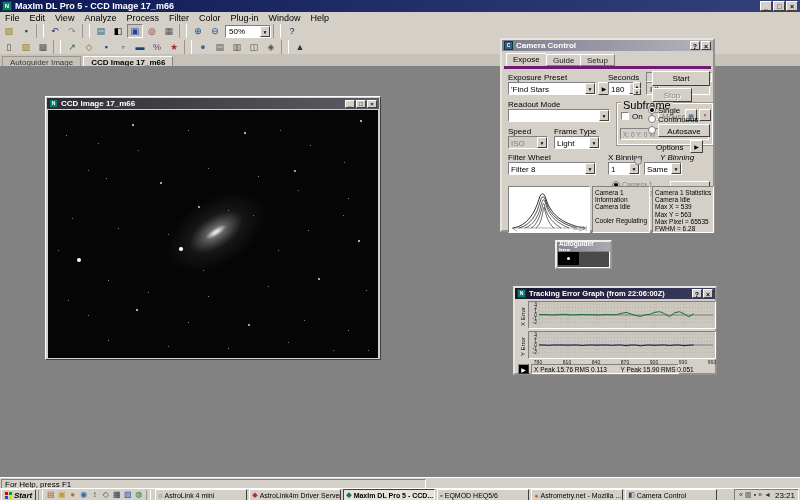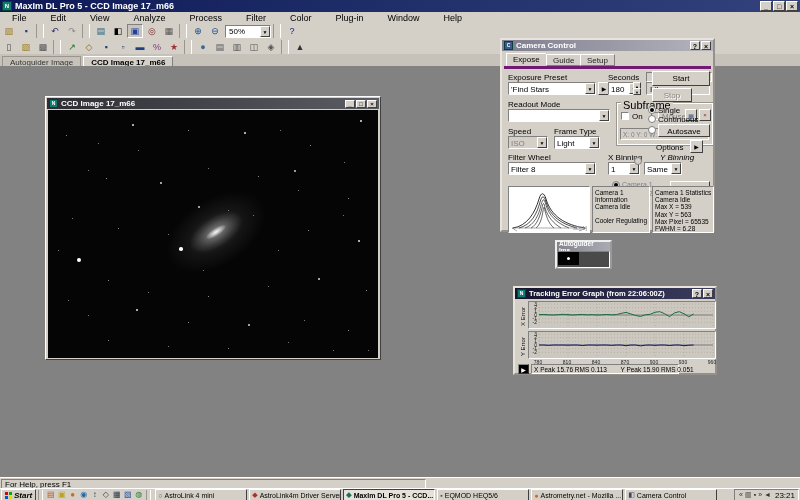--- a/index.html
+++ b/index.html
@@ -26,21 +26,21 @@
   .titlebar{position:absolute;left:0;top:0;width:800px;height:12px;
             background:linear-gradient(90deg,#0d1a57,#33427c);display:flex;align-items:center;}
   .titlebar .t{color:#fff;font-size:9px;font-weight:bold;margin-left:3px;white-space:nowrap;}
   .appicon{width:8px;height:8px;margin-left:2px;background:#0e7d6e;border:1px solid #063f38;
            color:#fff;font-size:6px;line-height:8px;text-align:center;font-weight:bold;}
   .winbtns{position:absolute;right:2px;top:1px;display:flex;}
   .wbtn{width:12px;height:10px;background:#d4d0c8;border:1px solid;border-color:#fff #404040 #404040 #fff;
         font-size:7px;line-height:9px;text-align:center;color:#000;margin-left:1px;box-sizing:border-box;font-weight:bold;}
   .menubar{position:absolute;left:0;top:12px;width:800px;height:11px;background:#d4d0c8;display:flex;align-items:center;
            font-size:9px;border-bottom:1px solid #b8b4ac;}
-  .menu-item{padding:0 12px;color:#000;}
+  .menu-item{padding:0 5px;color:#000;}
   .toolbar{position:absolute;left:0;width:800px;background:#d4d0c8;display:flex;align-items:center;}
   .tb1{top:23px;height:16px;border-bottom:1px solid #c0bcb4;}
   .tb2{top:39px;height:15px;border-bottom:1px solid #b0aca4;}
   .tbi{width:16px;height:14px;margin-left:1px;text-align:center;font-size:9px;line-height:14px;background:#d4d0c8;}
   .tbi.pressed{border:1px solid;border-color:#808080 #fff #fff #808080;background:#c8c4bc;box-sizing:border-box;line-height:12px;}
   .tbsep{width:6px;height:14px;border-left:1px solid #9a968e;border-right:1px solid #fff;margin:0 2px;}
   .tbcombo{position:relative;width:46px;height:13px;background:#fff;border:1px solid;border-color:#808080 #fff #fff #808080;
            font-size:8px;padding:1px 12px 0 3px;box-sizing:border-box;margin-left:2px;}
   .tbcombo .arr{position:absolute;right:0;top:0;width:10px;height:11px;background:#d4d0c8;border:1px solid;
            border-color:#fff #404040 #404040 #fff;font-size:5px;line-height:10px;text-align:center;box-sizing:border-box;}

